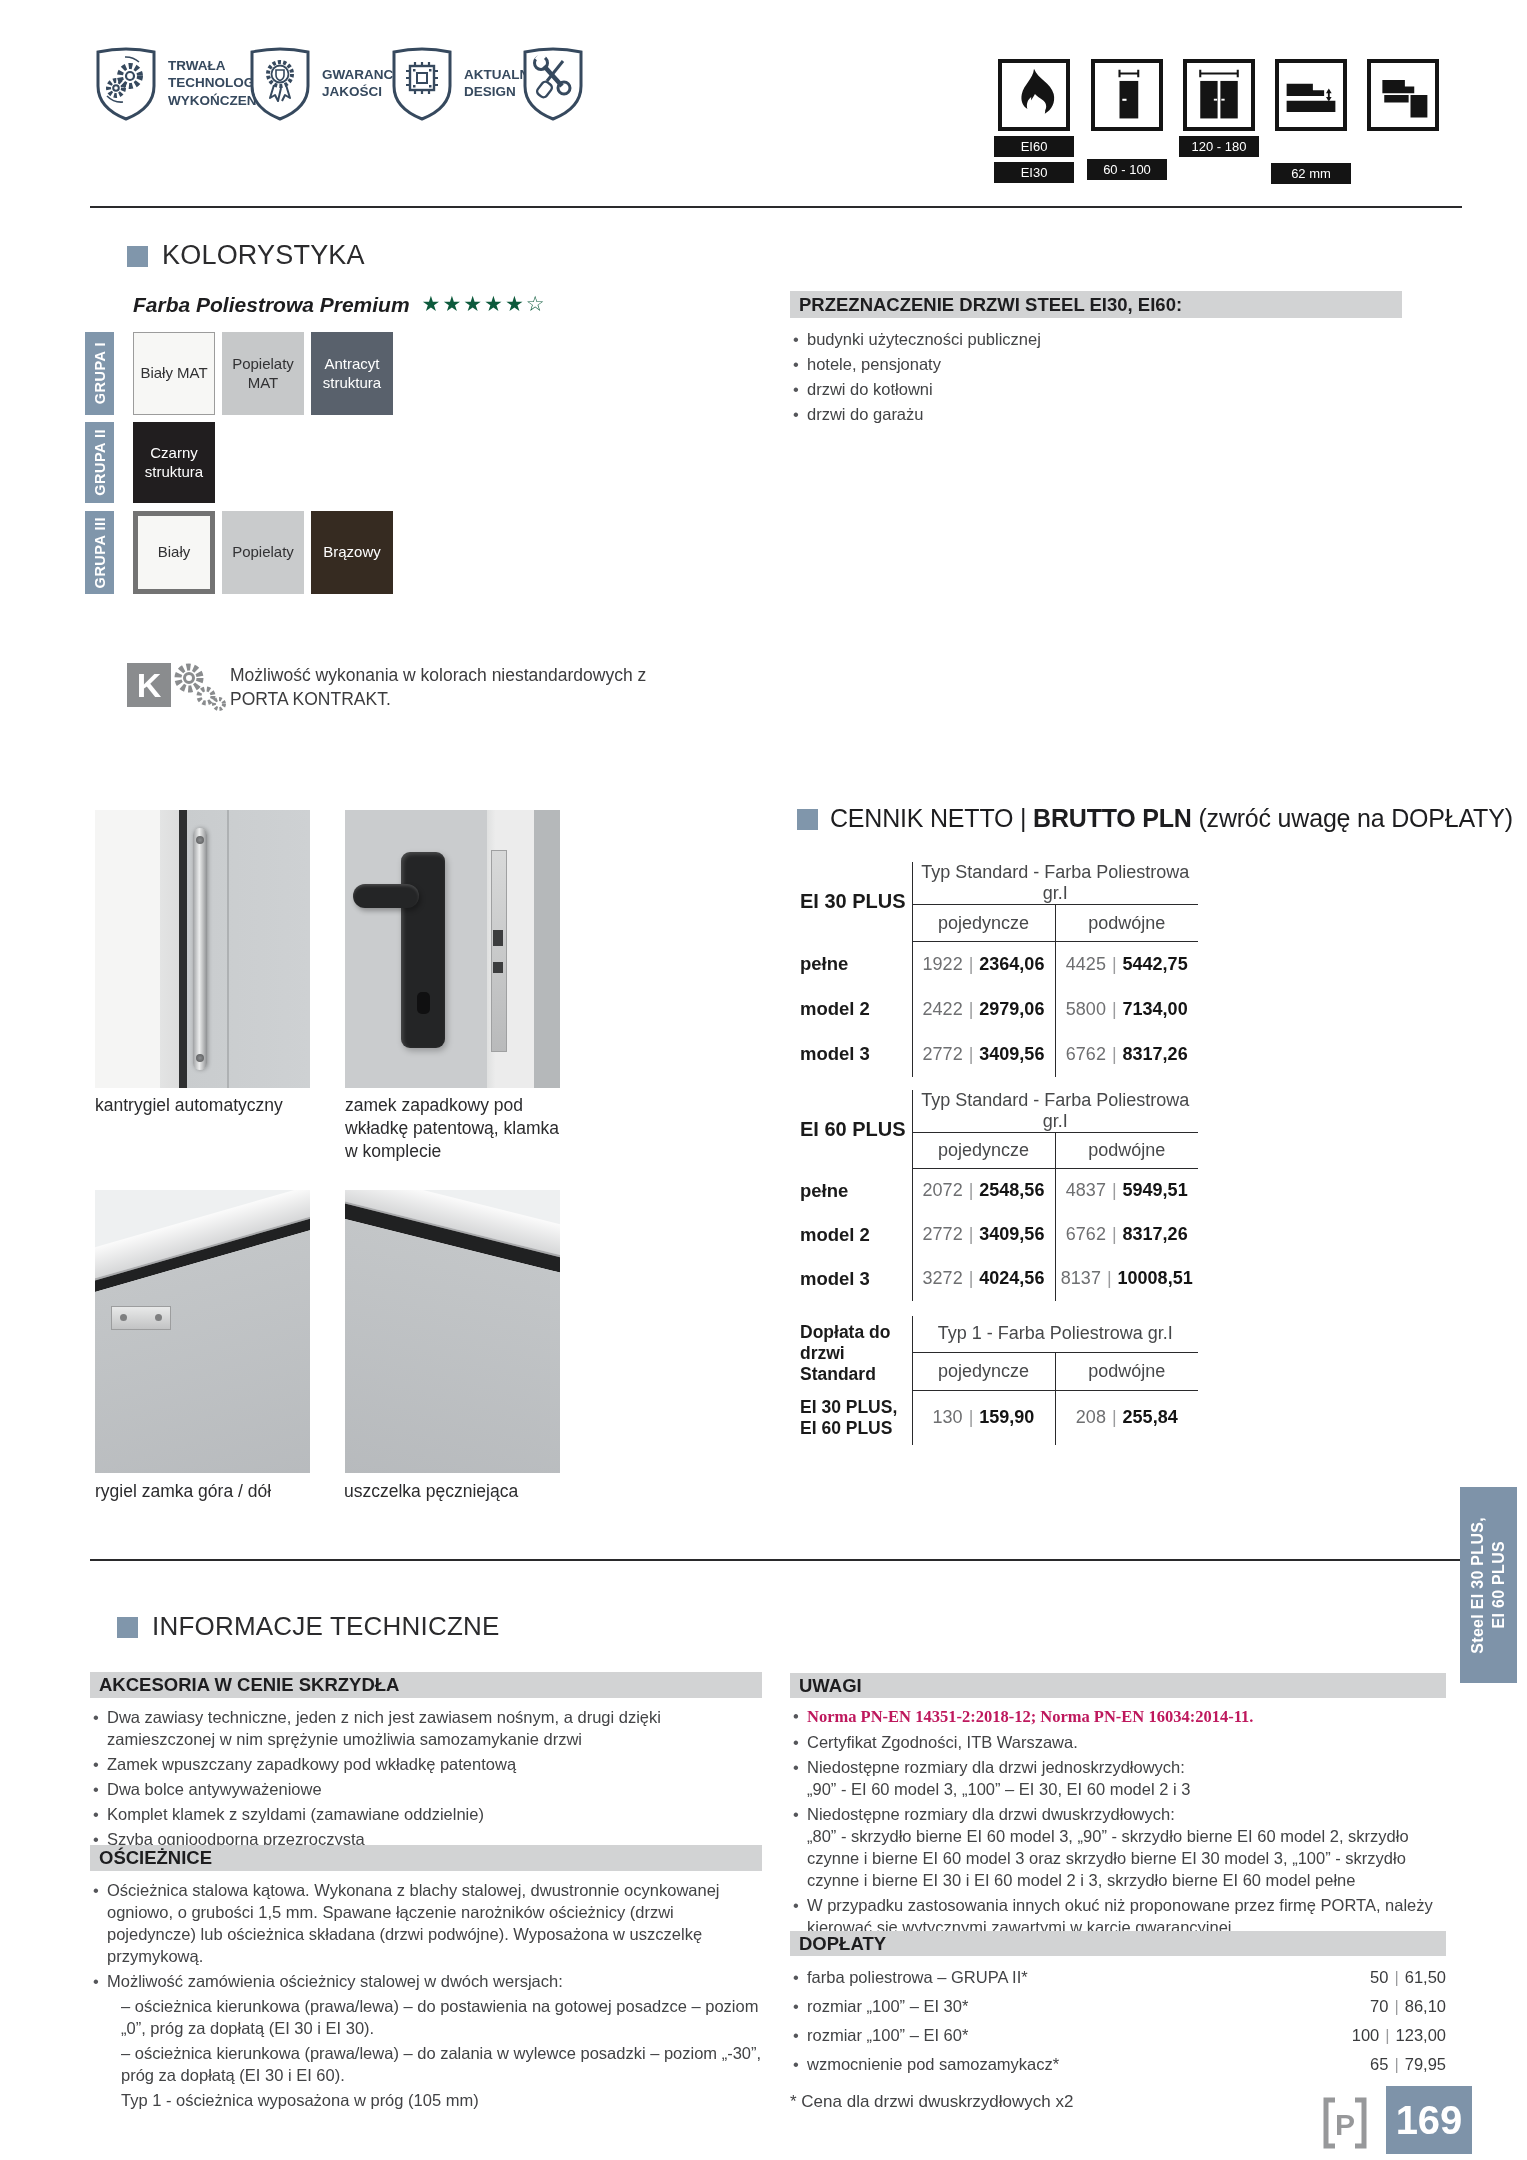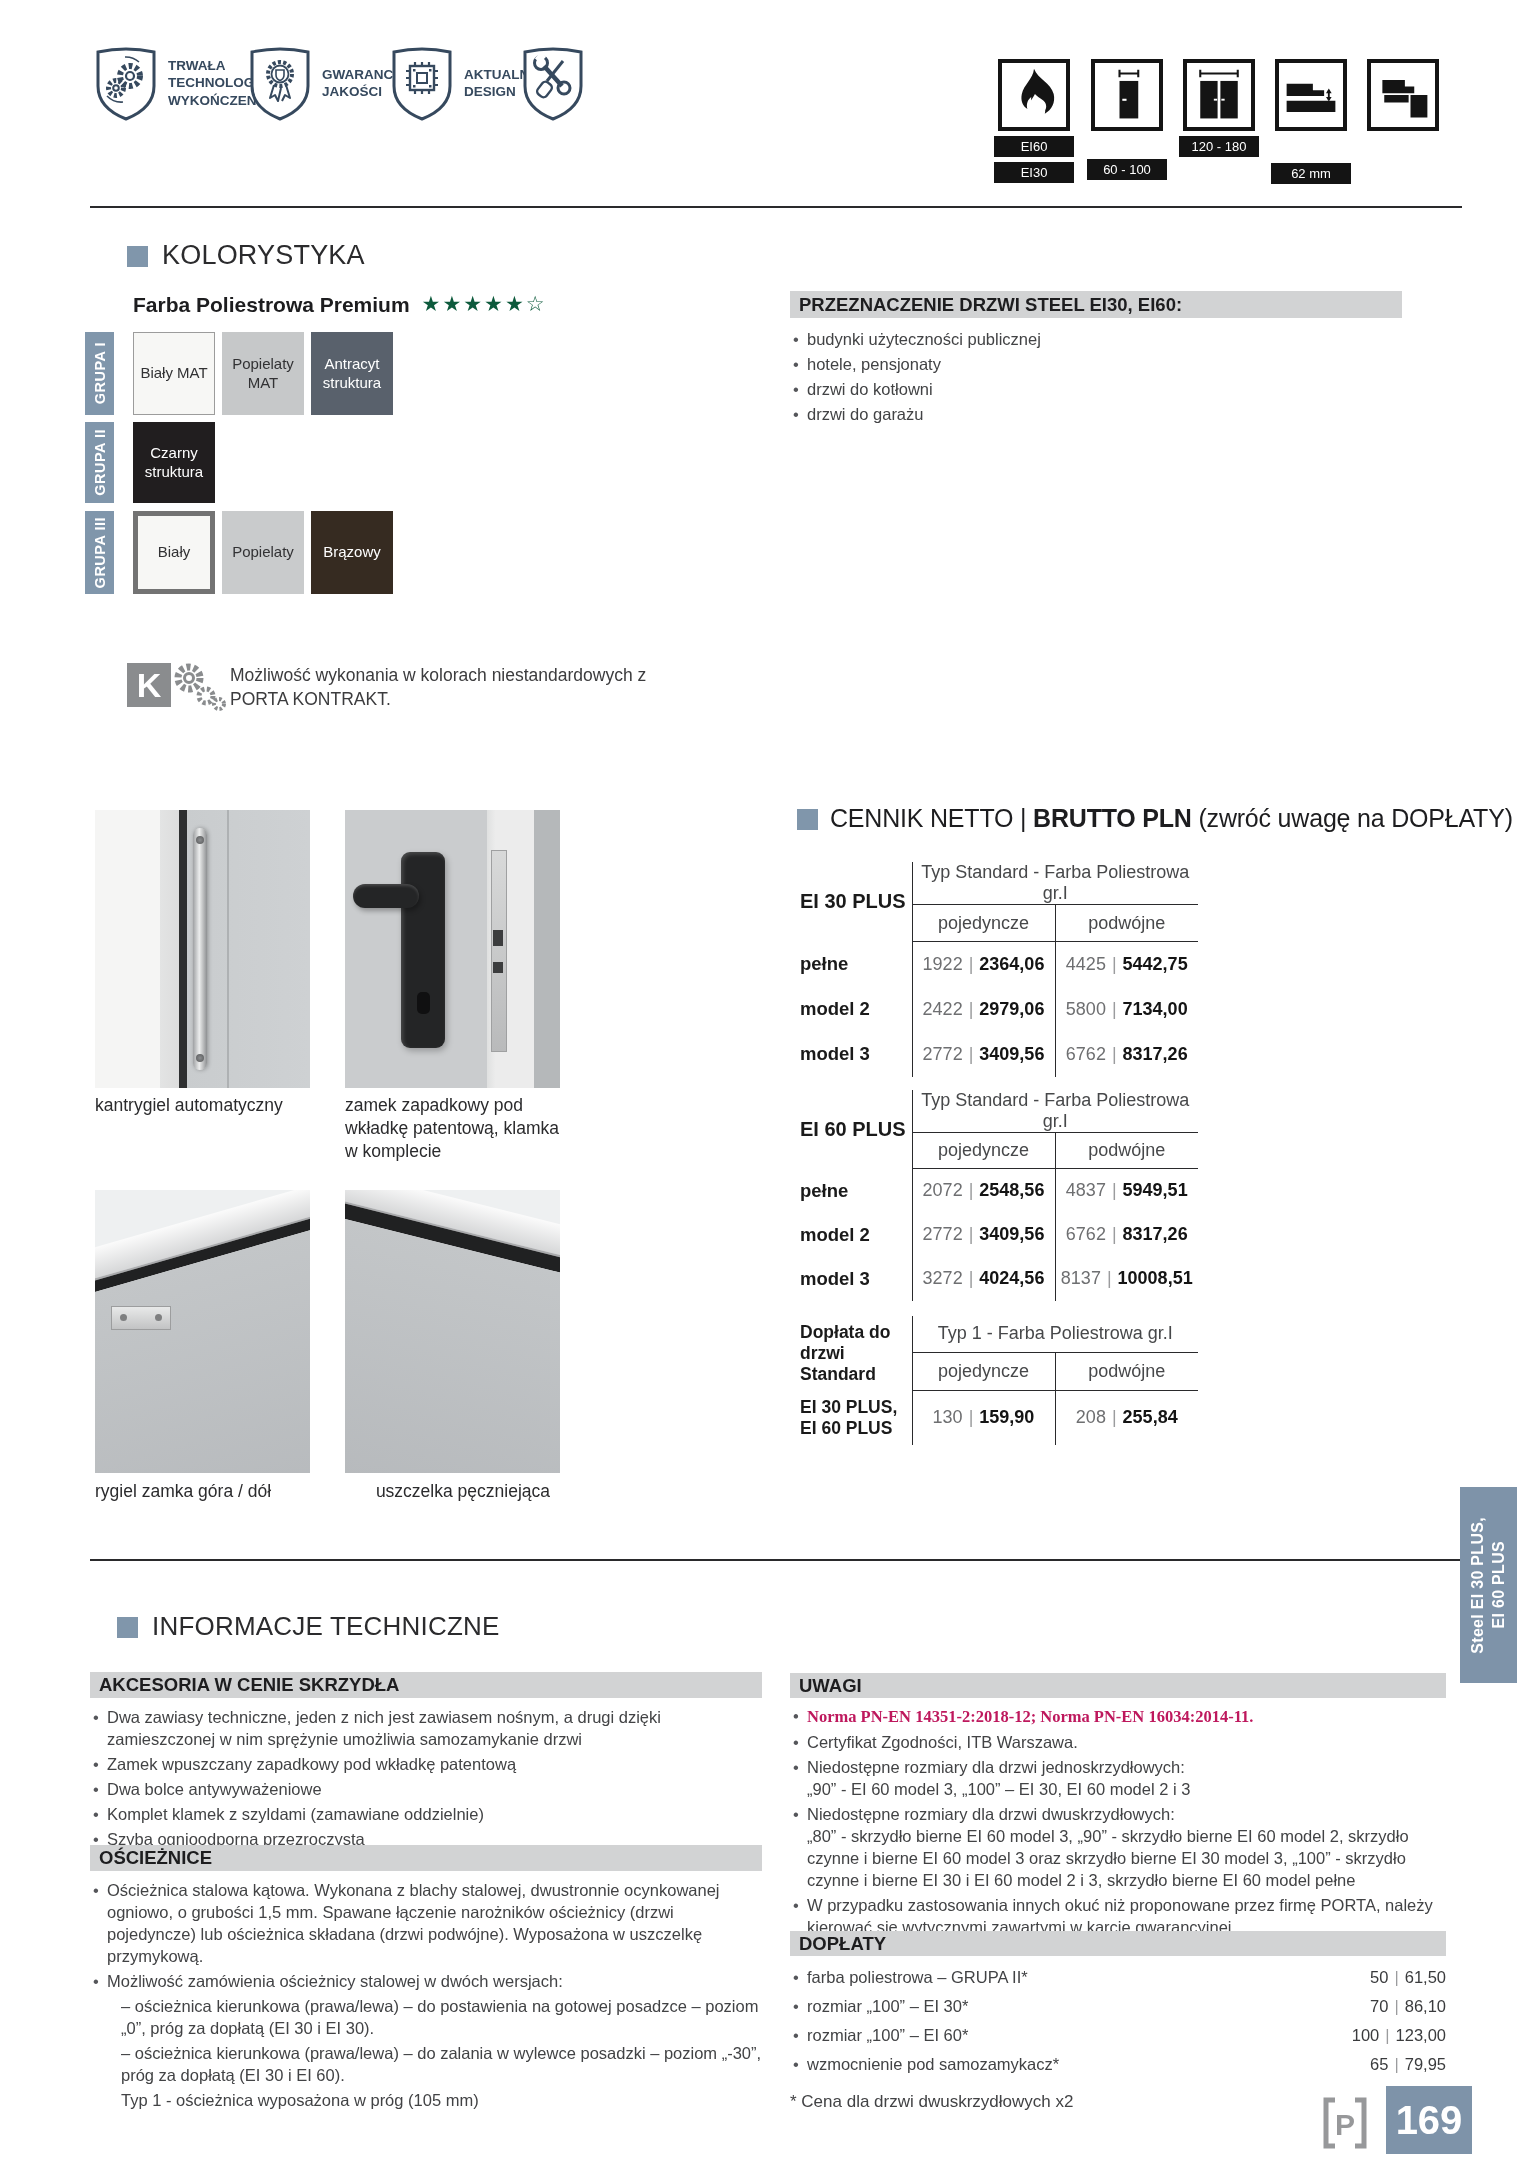--- a/index.html
+++ b/index.html
@@ -16,21 +16,21 @@
   
   .spec{position:absolute;width:80px;display:flex;flex-direction:column;align-items:center;gap:5px;}
   .spec-box{width:64px;height:64px;border:4px solid #141414;background:#fff;display:flex;align-items:center;justify-content:center;}
   .spec-tag{width:80px;height:21px;background:#141414;color:#fff;font-size:13px;line-height:21px;text-align:center;box-sizing:border-box;}
 
   
   .sq{position:absolute;width:21px;height:21px;background:#8096ab;}
   .sect-title{position:absolute;font-size:27px;color:#2b2b2d;letter-spacing:.2px;}
 
   
-  .paint{position:absolute;font-size:21px;font-weight:bold;color:#1d1d1f;}
+  .paint{position:absolute;font-size:21px;font-weight:bold;color:#1d1d1f;font-style:italic;}
   .stars{font-size:21px;color:#0d5a3c;letter-spacing:2px;margin-left:12px;font-weight:normal;vertical-align:1px;}
   .grp{position:absolute;left:85px;width:29px;background:#8096ab;color:#fff;display:flex;align-items:center;justify-content:center;}
   .grp span{writing-mode:vertical-rl;transform:rotate(180deg);font-weight:bold;font-size:14.5px;letter-spacing:.5px;}
   .grp1{top:332px;height:83px}.grp2{top:422px;height:81px}.grp3{top:511px;height:83px}
   .swatch{position:absolute;width:82px;height:83px;display:flex;align-items:center;justify-content:center;
           text-align:center;font-size:15px;line-height:1.25;box-sizing:border-box;}
   .g1s1{left:133px;top:332px}.g1s2{left:222px;top:332px}.g1s3{left:311px;top:332px}
   .g2s1{left:133px;top:422px;height:81px}
   .g3s1{left:133px;top:511px}.g3s2{left:222px;top:511px}.g3s3{left:311px;top:511px}
   .knote{position:absolute;left:230px;top:664px;width:470px;font-size:17.5px;line-height:1.35;color:#3c3c3e;}
@@ -294,21 +294,21 @@
       </div>
   </div>
   <div class="photo p4" style="left:345px;top:1190px;width:215px;height:283px;">
     <div class="p34-rot">
       <div class="fr-strip"></div>
       <div class="bk-strip"></div>
       <div class="pnl"></div>
     </div>
   </div>
   <div class="caption" style="left:95px;top:1480px;width:240px;">rygiel zamka góra / dół</div>
-  <div class="caption" style="left:325px;top:1480px;width:225px;text-align:right;">uszczelka pęczniejąca</div>
+  <div class="caption" style="left:344px;top:1480px;width:225px;">uszczelka pęczniejąca</div>
 
   <div class="sq" style="left:797px;top:809px;"></div>
   <div class="cennik-title" style="left:830px;top:804px;">
     <span>CENNIK NETTO | </span><b>BRUTTO PLN</b><span> (zwróć uwagę na DOPŁATY)</span>
   </div>
 
   <table class="price" style="left:800px;top:862px;">
     <colgroup>
         <col style="width:112px">
         <col style="width:143px">

